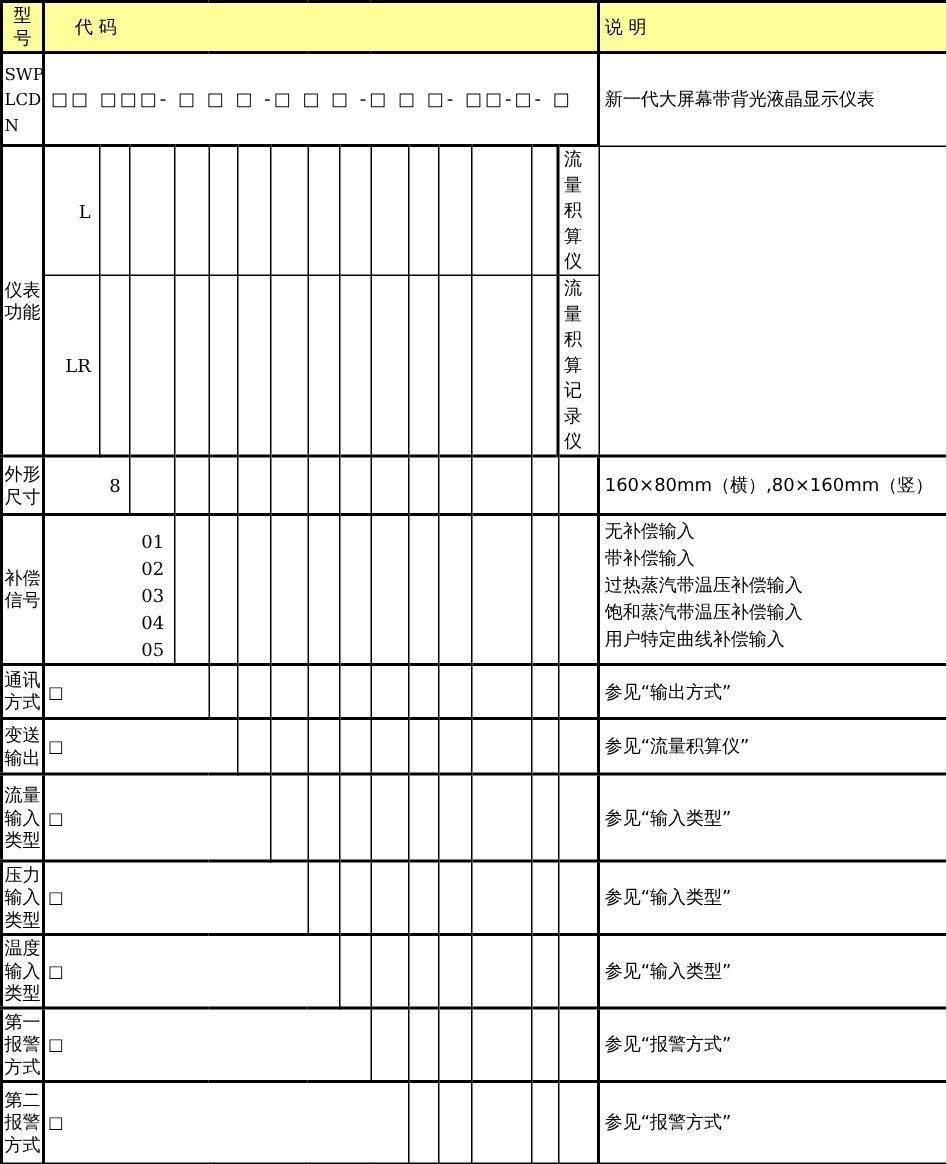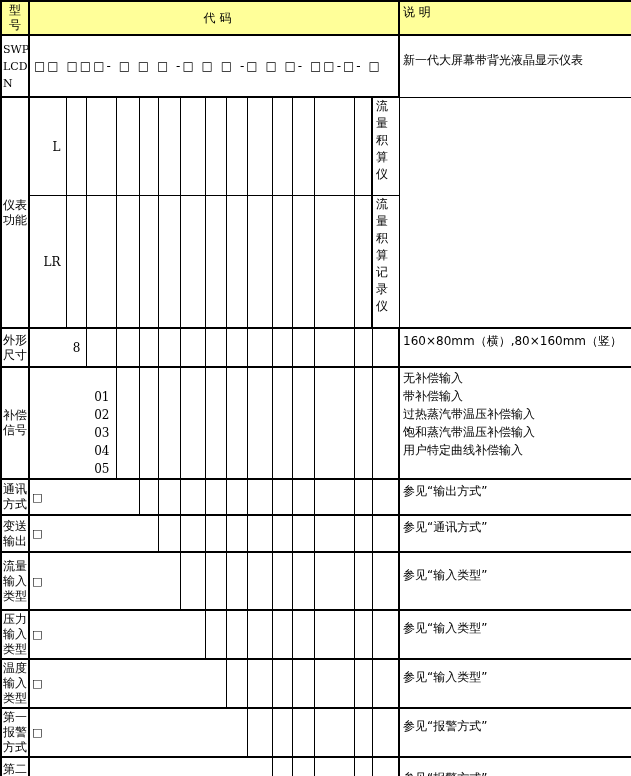--- a/index.html
+++ b/index.html
@@ -14,41 +14,41 @@
   td{
     border:1px solid #000;padding:0;font-size:12px;color:#000;
     overflow:hidden;vertical-align:middle;
   }
   tr.maj > td{border-top-width:2px;}
   td.label{
     border-right-width:2px;text-align:center;vertical-align:middle;
     white-space:pre-line;line-height:15px;padding:1px 0;
   }
   td.desc{
-    border-left-width:2px;text-align:left;padding:0 2px 12px 3px;
+    border-left-width:2px;text-align:left;padding:0 2px 0 3px;
   }
   td.desc-multi{
     white-space:pre-line;line-height:18px;vertical-align:top;padding-top:1px;
   }
   td.head{background:#FFFF99;}
-  td.head-title{padding-left:7px;text-align:center;}
+  td.head-title{padding-left:20px;text-align:left;}
   td.model-cell{
     font-family:"DejaVu Serif",serif;font-size:11px;line-height:17px;
     white-space:pre-line;text-align:left;padding-left:1px;
   }
   td.codestr{
     font-size:12px;letter-spacing:2px;white-space:nowrap;
     text-align:left;padding-left:4px;
   }
   td.code-r{
     font-family:"DejaVu Serif",serif;text-align:right;padding-right:5px;
   }
   td.code-rm{
     font-family:"DejaVu Serif",serif;text-align:right;padding-right:6px;
-    white-space:pre-line;line-height:18px;vertical-align:top;padding-top:20px;
+    white-space:pre-line;line-height:18px;vertical-align:top;padding-top:8px;
   }
   td.code-l{
     text-align:left;padding-left:2px;font-size:11px;
   }
   td.f{background:#fff;}
 </style>
 </head>
 <body>
 
 <div class="page">
@@ -199,21 +199,21 @@
   <td class="f"></td>
           <td class="f"></td>
           <td class="f"></td>
           <td class="f"></td>
           <td class="f"></td>
           <td class="f"></td>
           <td class="f"></td>
           <td class="f"></td>
           <td class="f"></td>
           <td class="f"></td>
-  <td class="desc">参见“通讯方式”</td>
+  <td class="desc">参见“流量积算仪”</td>
 </tr>
 
 <tr class="maj" style="height:58px">
   <td class="label">流量
 输入
 类型</td>
   <td class="code-l" colspan="6">□</td>
   <td class="f"></td>
           <td class="f"></td>
           <td class="f"></td>

